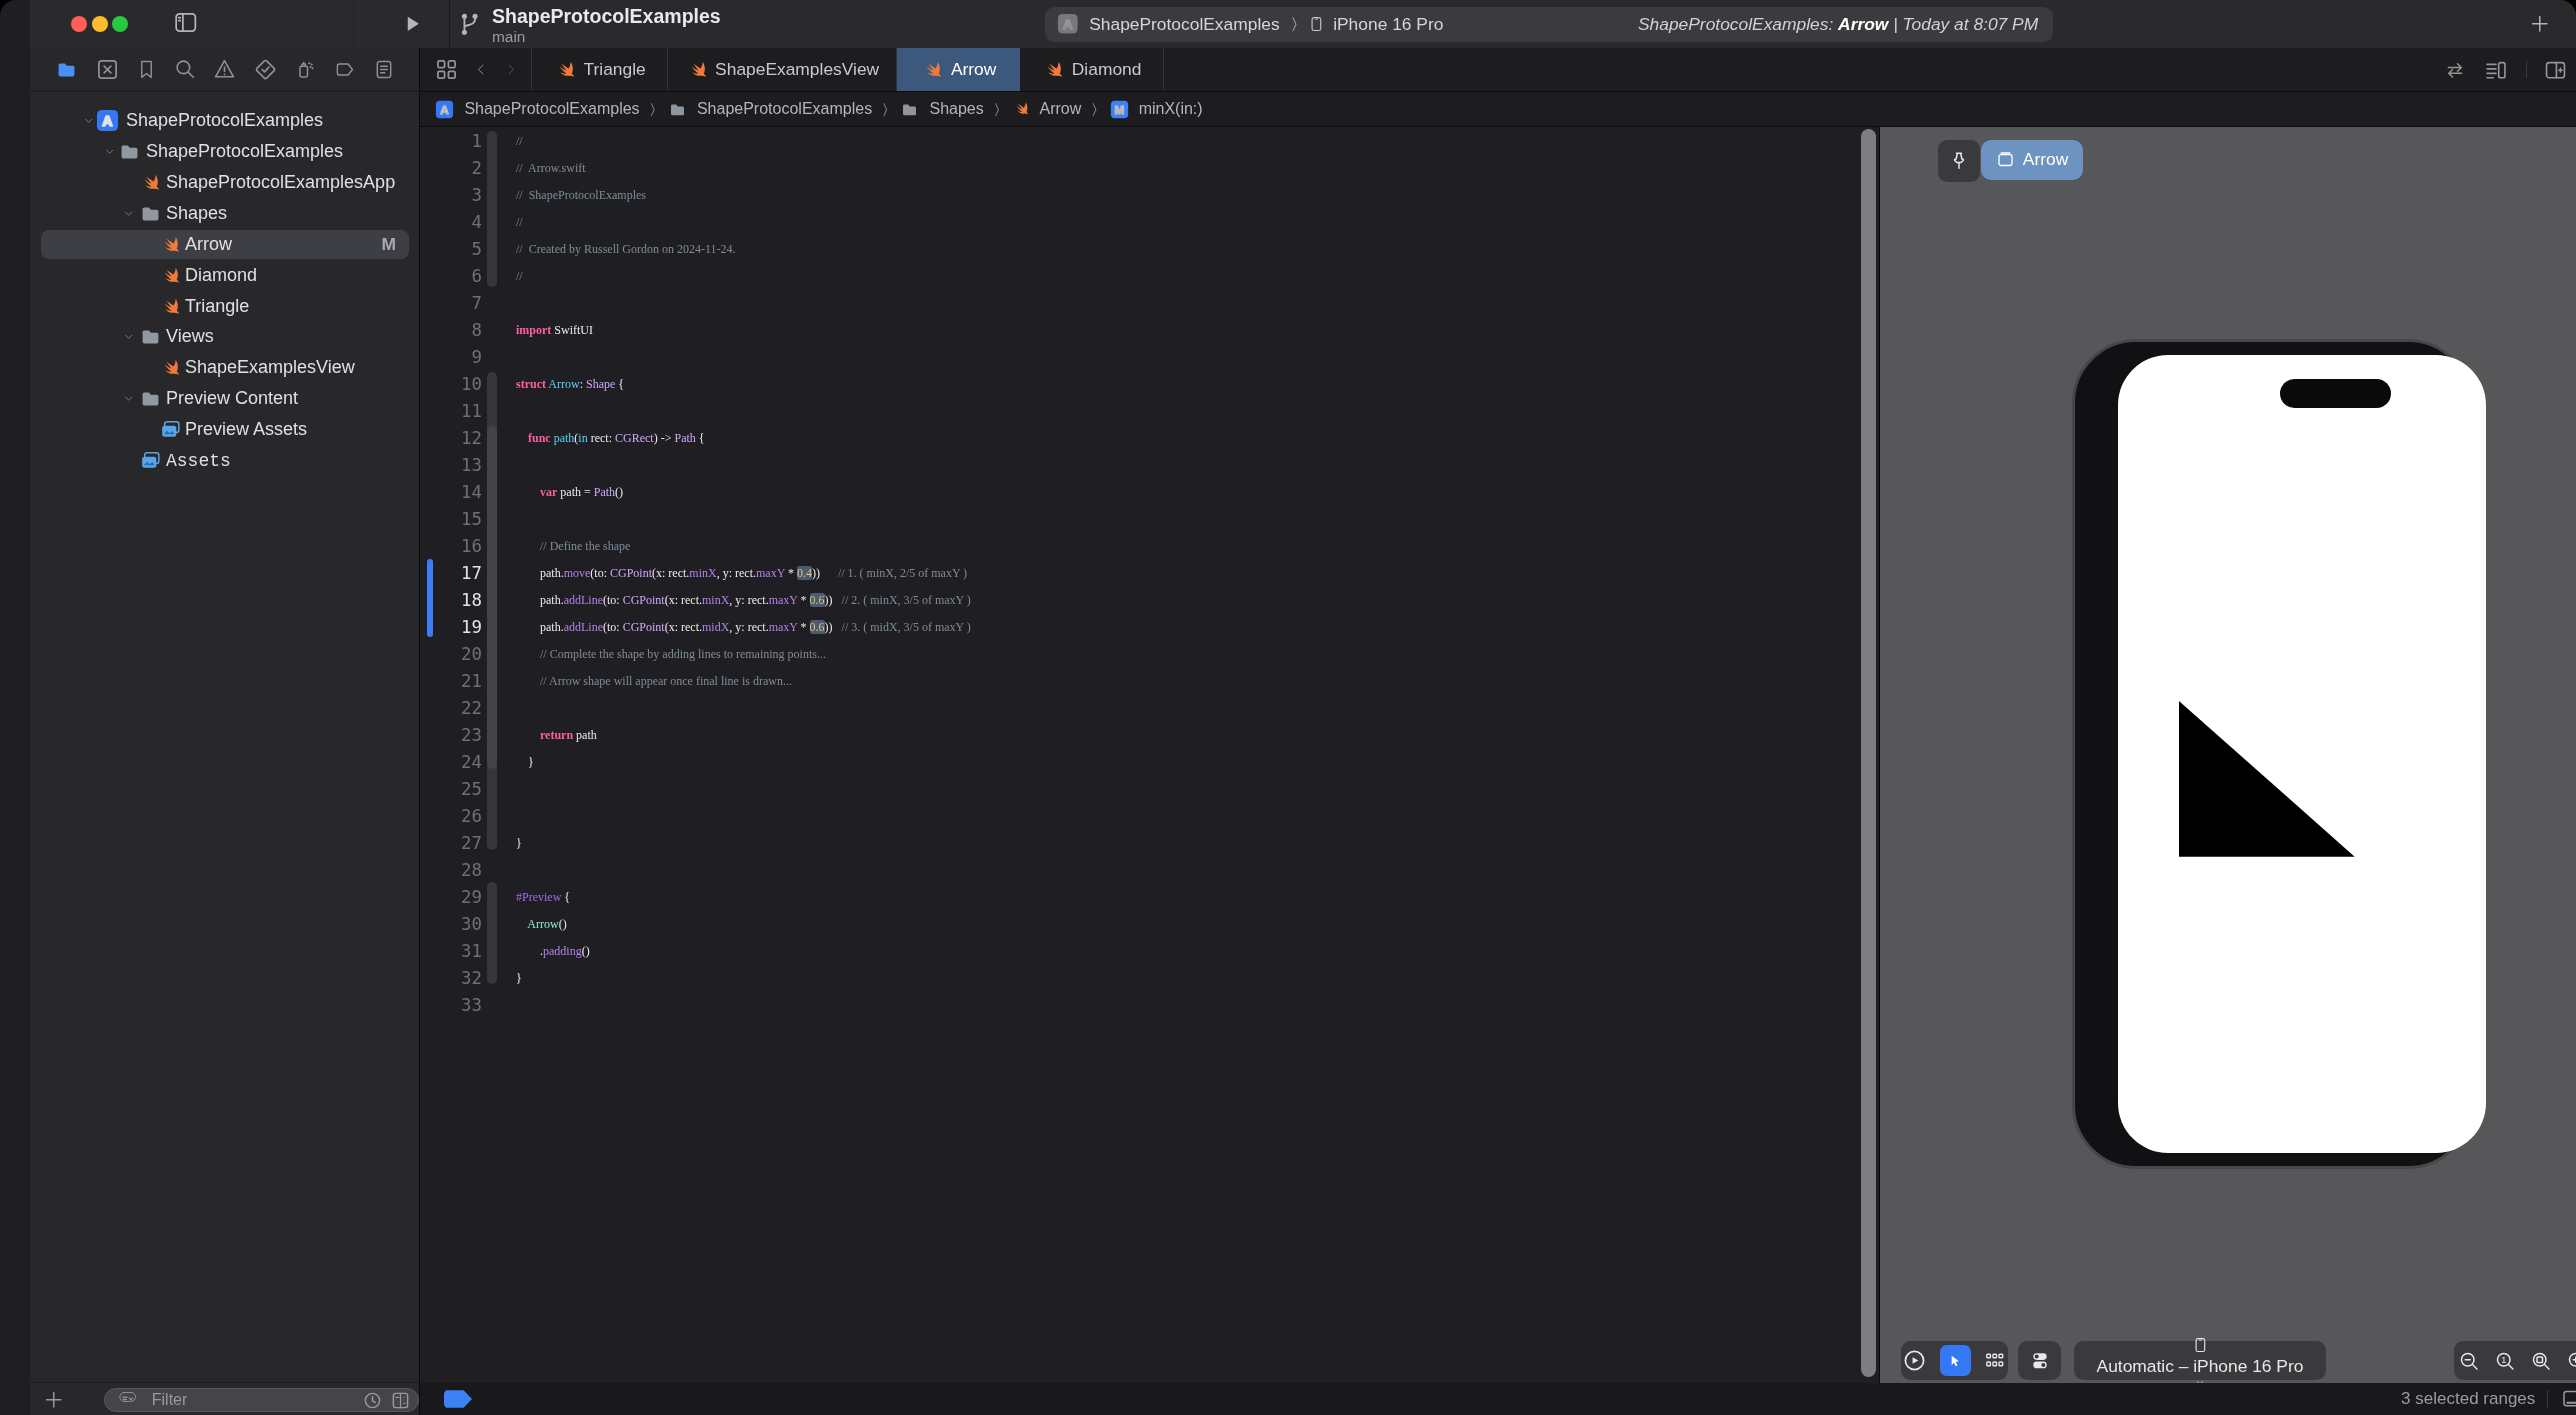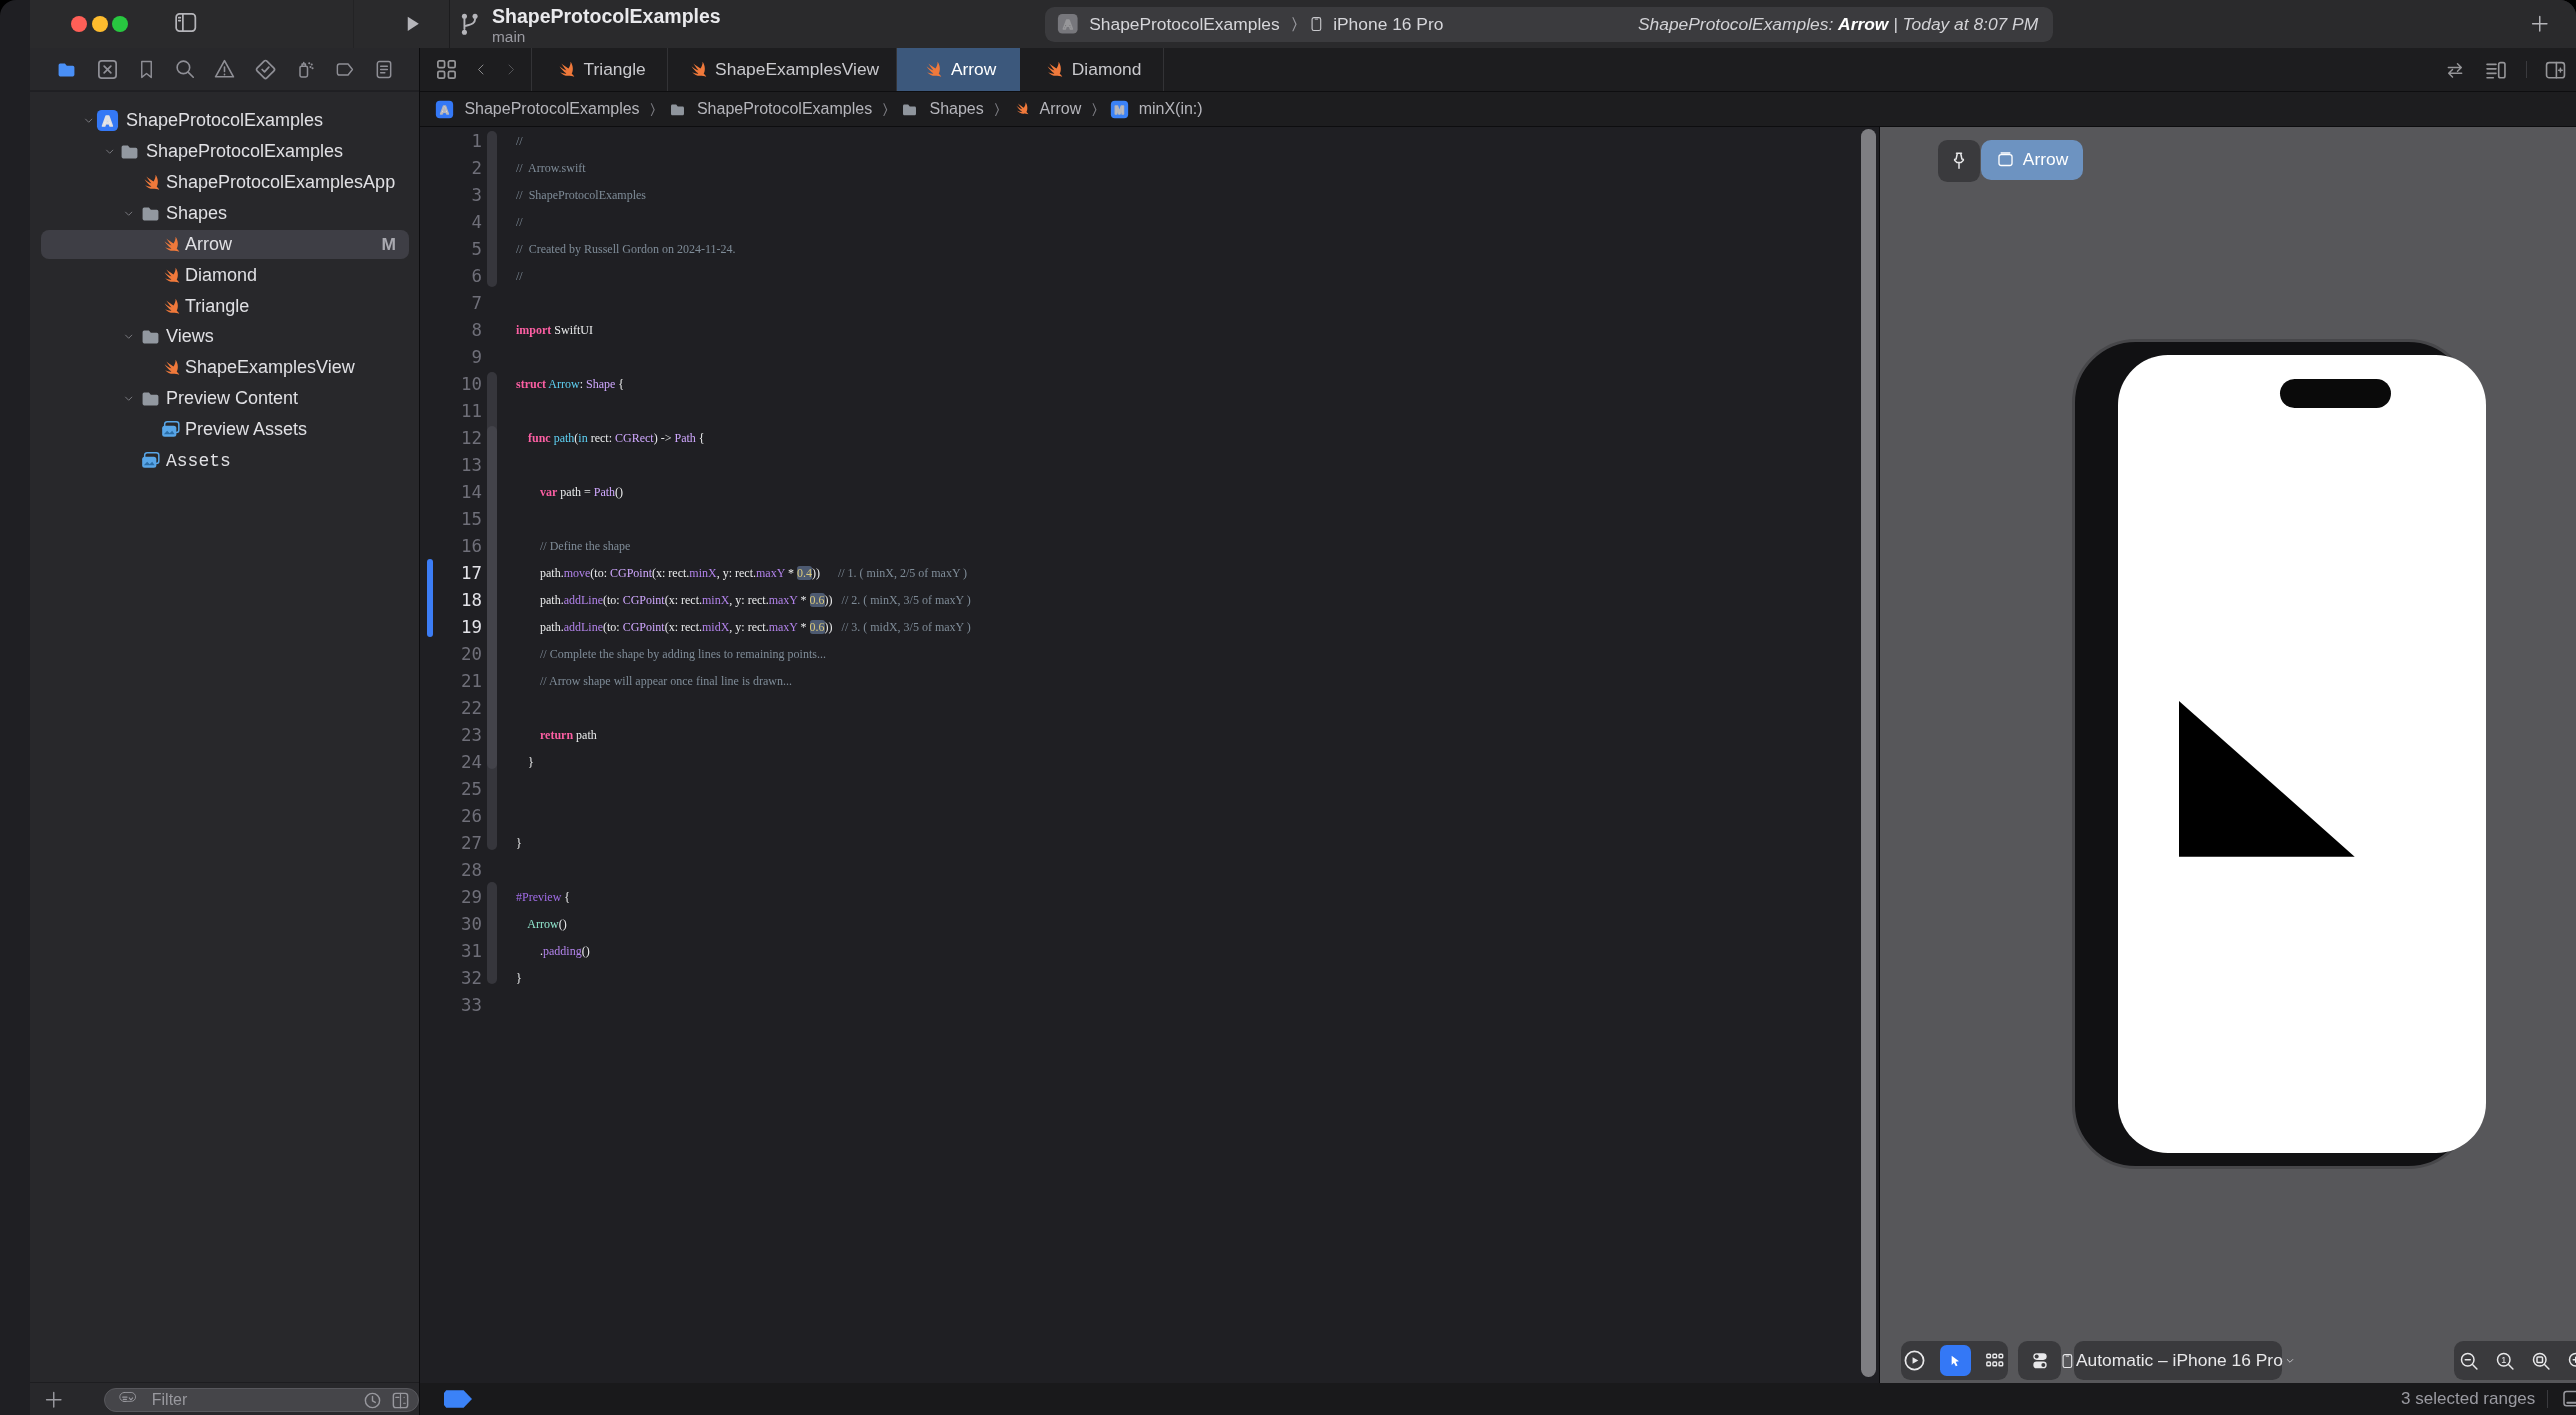--- a/index.html
+++ b/index.html
@@ -598,21 +598,21 @@
     <div class="ctlgroup" style="left:138px;width:43px;">
       <span id="pv-var" style="color: rgb(232, 232, 234);">
           <svg width="20" height="21.5" viewBox="0 0 24 24" fill="none" stroke="currentColor" stroke-width="1.8" stroke-linecap="round" stroke-linejoin="round">
             <rect x="4" y="3" width="16" height="8" rx="4" fill="currentColor" stroke="none"></rect>
             <circle cx="8" cy="7" r="2.4" fill="#3a3a3d" stroke="none"></circle>
             <rect x="4" y="13" width="16" height="8" rx="4" fill="currentColor" stroke="none"></rect>
             <circle cx="16" cy="17" r="2.4" fill="#3a3a3d" stroke="none"></circle>
           </svg>
         </span>
     </div>
-    <div class="ctlgroup" style="left:194px;width:208px;gap:1px;">
+    <div class="ctlgroup" style="left:194px;width:252px;gap:1px;flex-direction:column;">
       <span id="pv-phoneicon" style="color: rgb(232, 232, 234);">
           <svg width="14.8" height="21.5" viewBox="0 0 24 24" fill="none" stroke="currentColor" stroke-width="1.8" stroke-linecap="round" stroke-linejoin="round">
             <rect x="5" y="2" width="14" height="21" rx="3"></rect>
             <path d="M10 4.5h4" stroke-width="1.4"></path>
           </svg>
         </span>
       <span id="device-pill-text">Automatic – iPhone 16 Pro</span>
       <span id="pv-chev" style="color: rgb(201, 201, 205);">
           <svg width="12" height="9.4" viewBox="0 0 24 24" fill="none" stroke="currentColor" stroke-width="1.8" stroke-linecap="round" stroke-linejoin="round">
             <path d="M5 9l7 7 7-7" stroke-width="2.4"></path>

